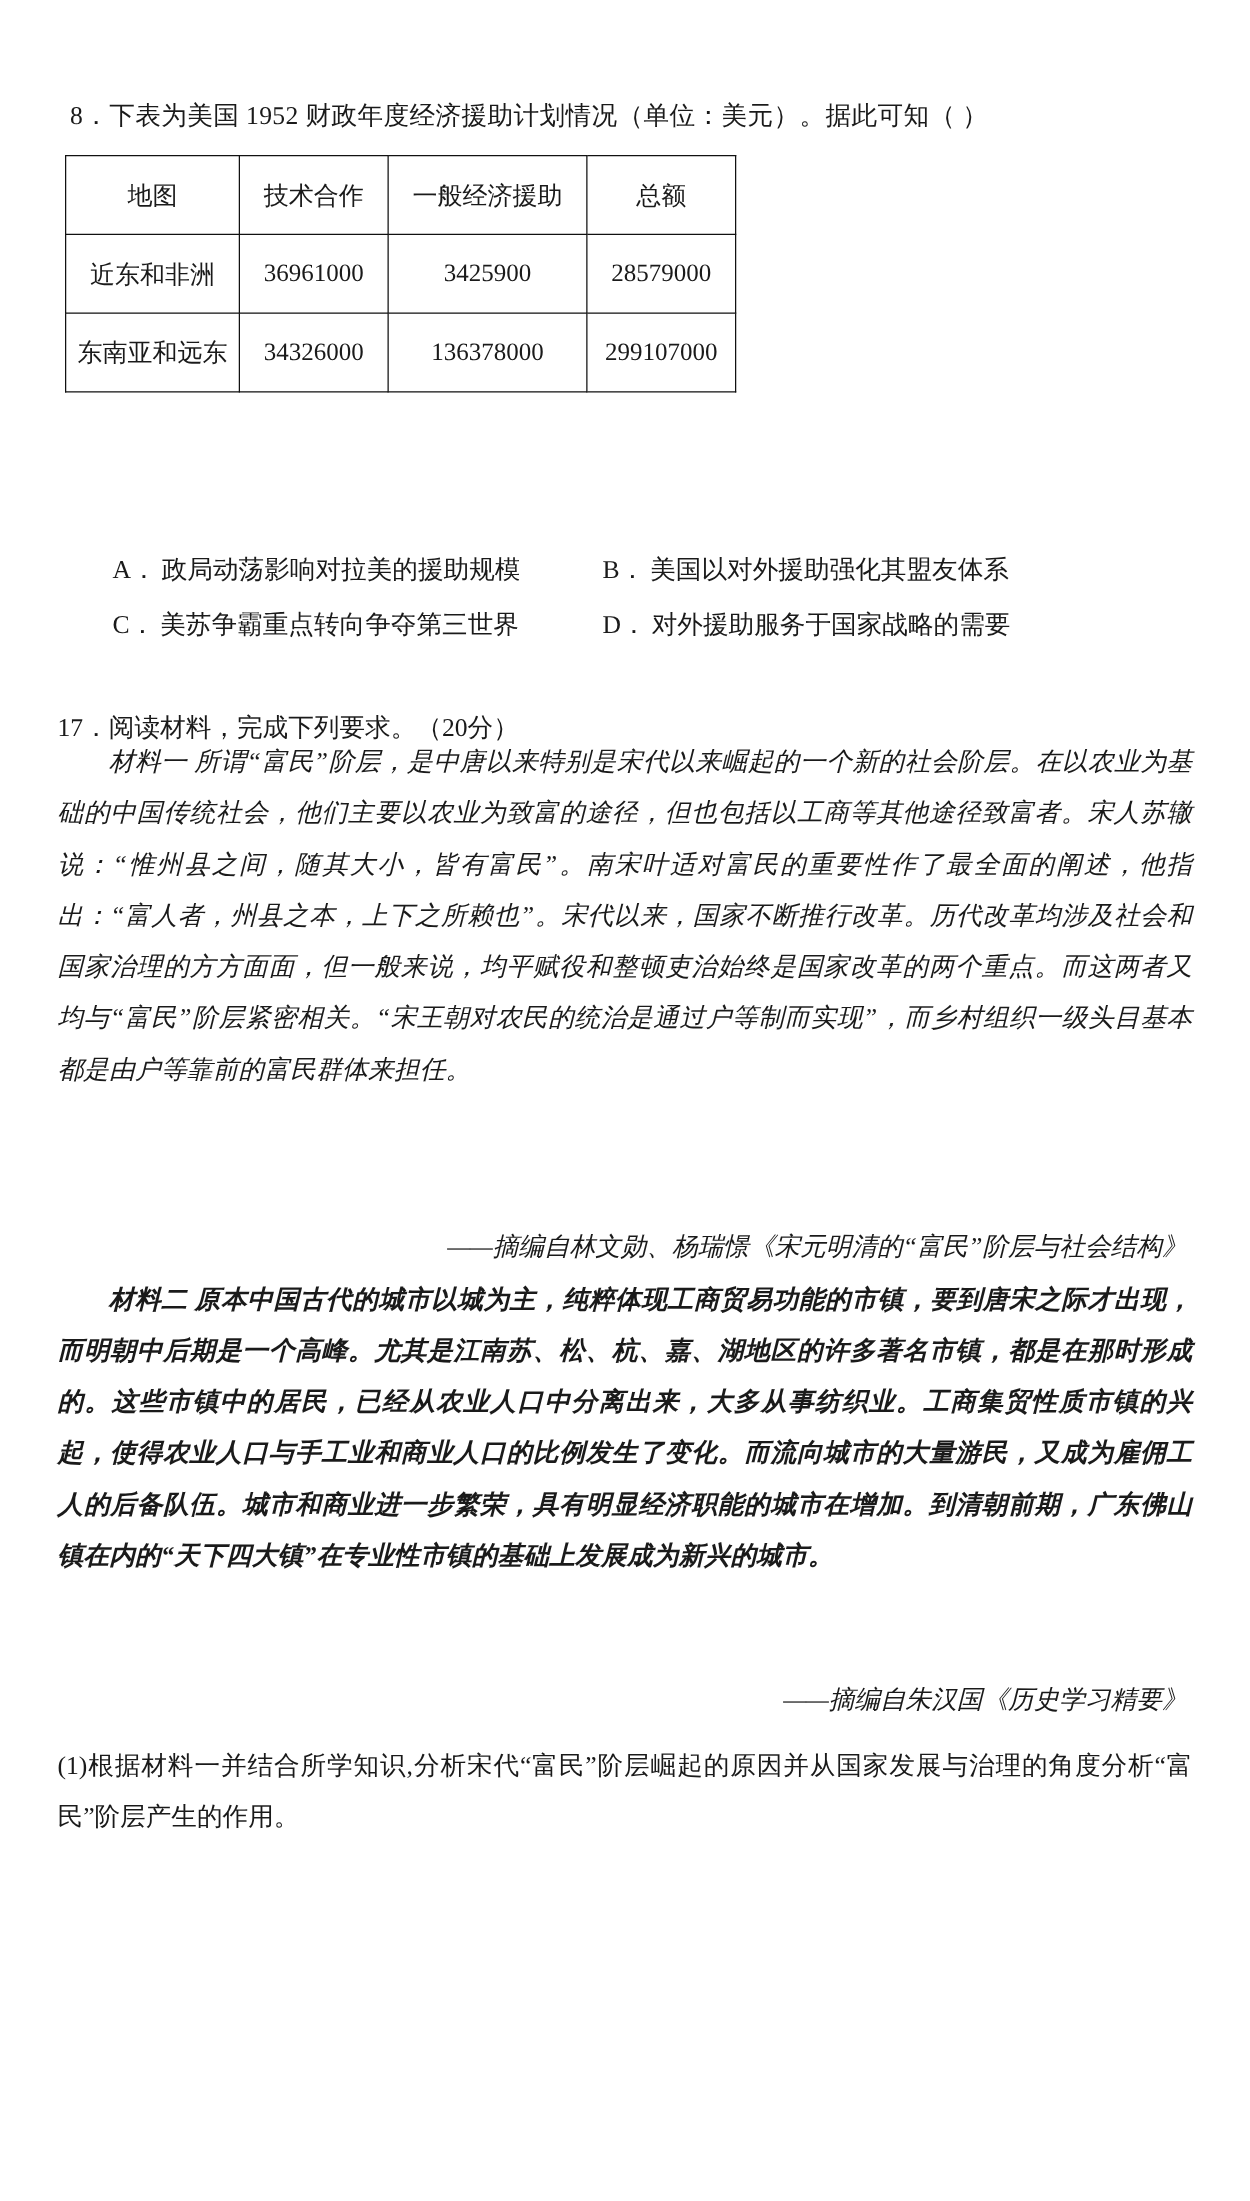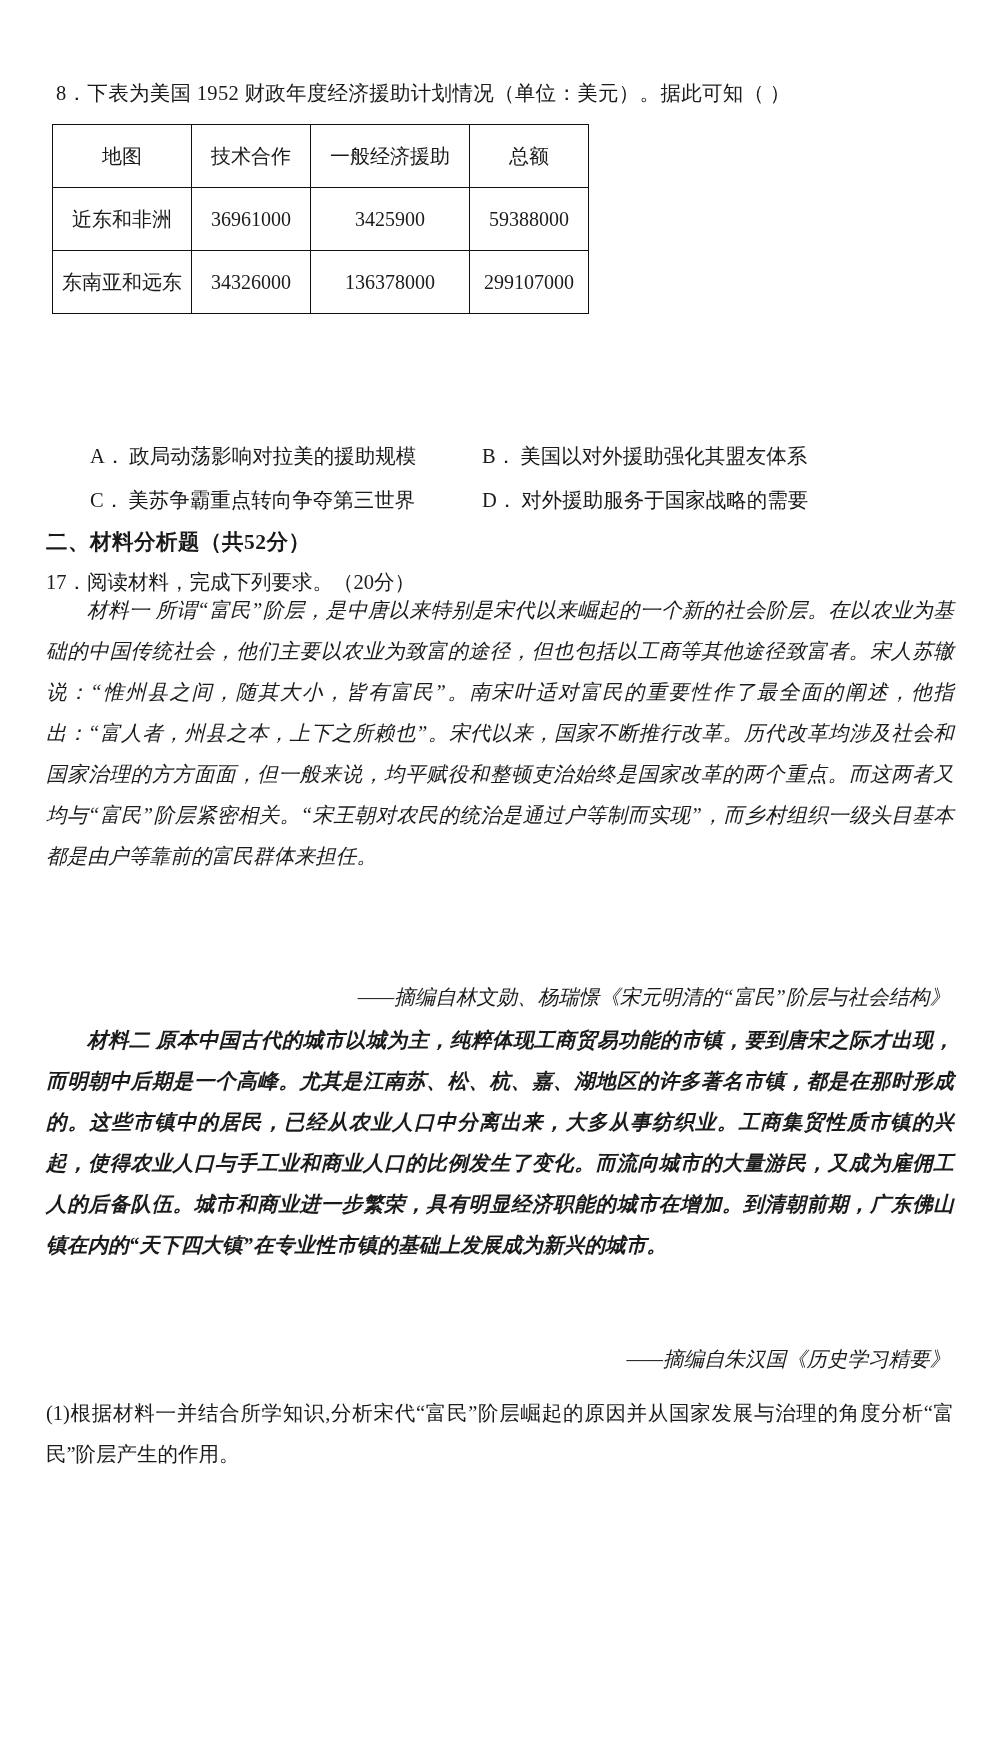--- a/index.html
+++ b/index.html
@@ -169,21 +169,21 @@
           <tr class="head">
         <td class="c0">地图</td>
         <td class="c1">技术合作</td>
         <td class="c2">一般经济援助</td>
         <td class="c3">总额</td>
       </tr>
       <tr>
         <td class="c0">近东和非洲</td>
         <td class="c1 num">36961000</td>
         <td class="c2 num">3425900</td>
-        <td class="c3 num">59388000</td>
+        <td class="c3 num">28579000</td>
       </tr>
       <tr>
         <td class="c0">东南亚和远东</td>
         <td class="c1 num">34326000</td>
         <td class="c2 num">136378000</td>
         <td class="c3 num">299107000</td>
       </tr>
     </tbody>
       </table>
   </div>
@@ -200,21 +200,20 @@
     <div class="choice-row">
       <div class="choice left">
         <span class="label">C．</span><span>美苏争霸重点转向争夺第三世界</span>
       </div>
       <div class="choice">
         <span class="label">D．</span><span>对外援助服务于国家战略的需要</span>
       </div>
     </div>
   </div>
 
-  <div class="section-head">二、材料分析题（共52分）</div>
 
   <div class="q17-stem">17．阅读材料，完成下列要求。（20分）</div>
 
   <div class="material m1">
     <p>材料一  所谓“富民”阶层，是中唐以来特别是宋代以来崛起的一个新的社会阶层。在以农业为基础的中国传统社会，他们主要以农业为致富的途径，但也包括以工商等其他途径致富者。宋人苏辙说：“惟州县之间，随其大小，皆有富民”。南宋叶适对富民的重要性作了最全面的阐述，他指出：“富人者，州县之本，上下之所赖也”。宋代以来，国家不断推行改革。历代改革均涉及社会和国家治理的方方面面，但一般来说，均平赋役和整顿吏治始终是国家改革的两个重点。而这两者又均与“富民”阶层紧密相关。“宋王朝对农民的统治是通过户等制而实现”，而乡村组织一级头目基本都是由户等靠前的富民群体来担任。</p>
   </div>
   <div class="source s1">——摘编自林文勋、杨瑞憬《宋元明清的“富民”阶层与社会结构》</div>
 
   <div class="material m2">
     <p>材料二  原本中国古代的城市以城为主，纯粹体现工商贸易功能的市镇，要到唐宋之际才出现，而明朝中后期是一个高峰。尤其是江南苏、松、杭、嘉、湖地区的许多著名市镇，都是在那时形成的。这些市镇中的居民，已经从农业人口中分离出来，大多从事纺织业。工商集贸性质市镇的兴起，使得农业人口与手工业和商业人口的比例发生了变化。而流向城市的大量游民，又成为雇佣工人的后备队伍。城市和商业进一步繁荣，具有明显经济职能的城市在增加。到清朝前期，广东佛山镇在内的“天下四大镇”在专业性市镇的基础上发展成为新兴的城市。</p>

